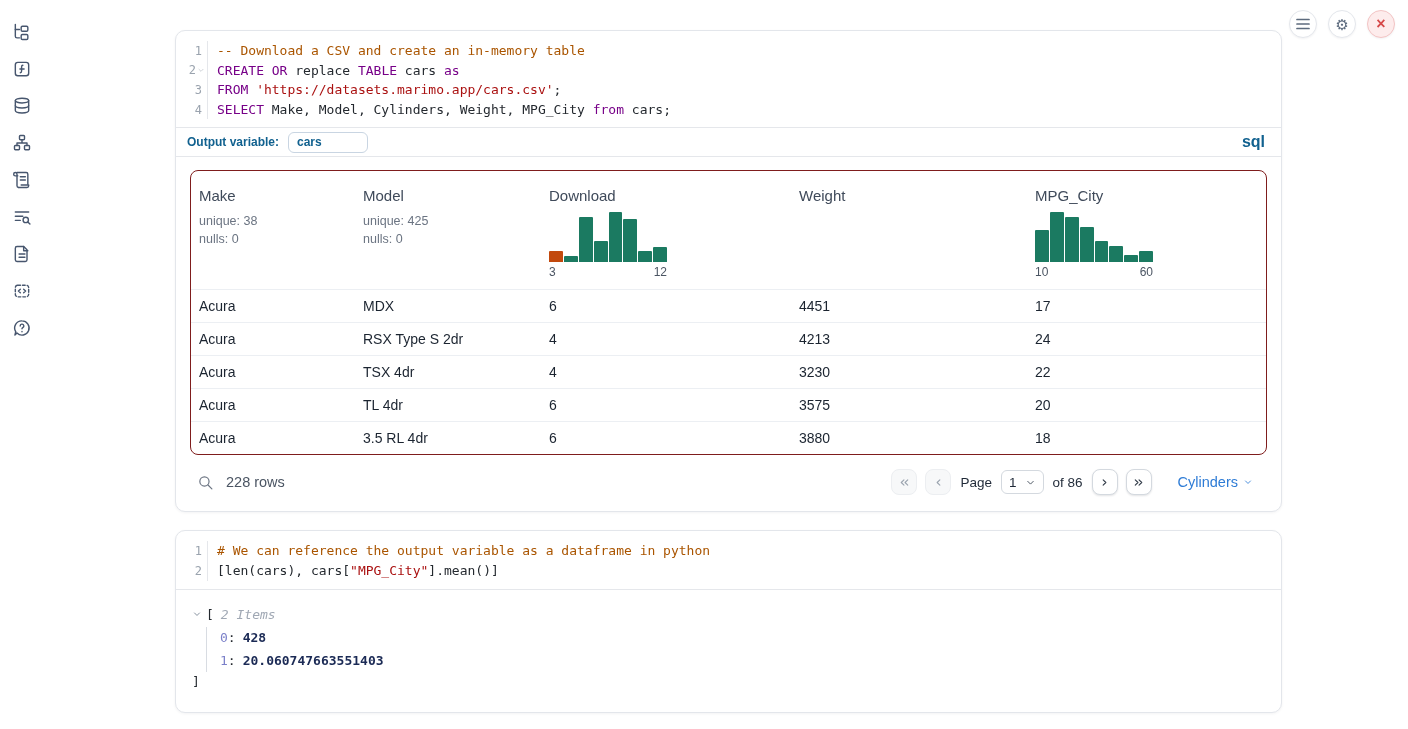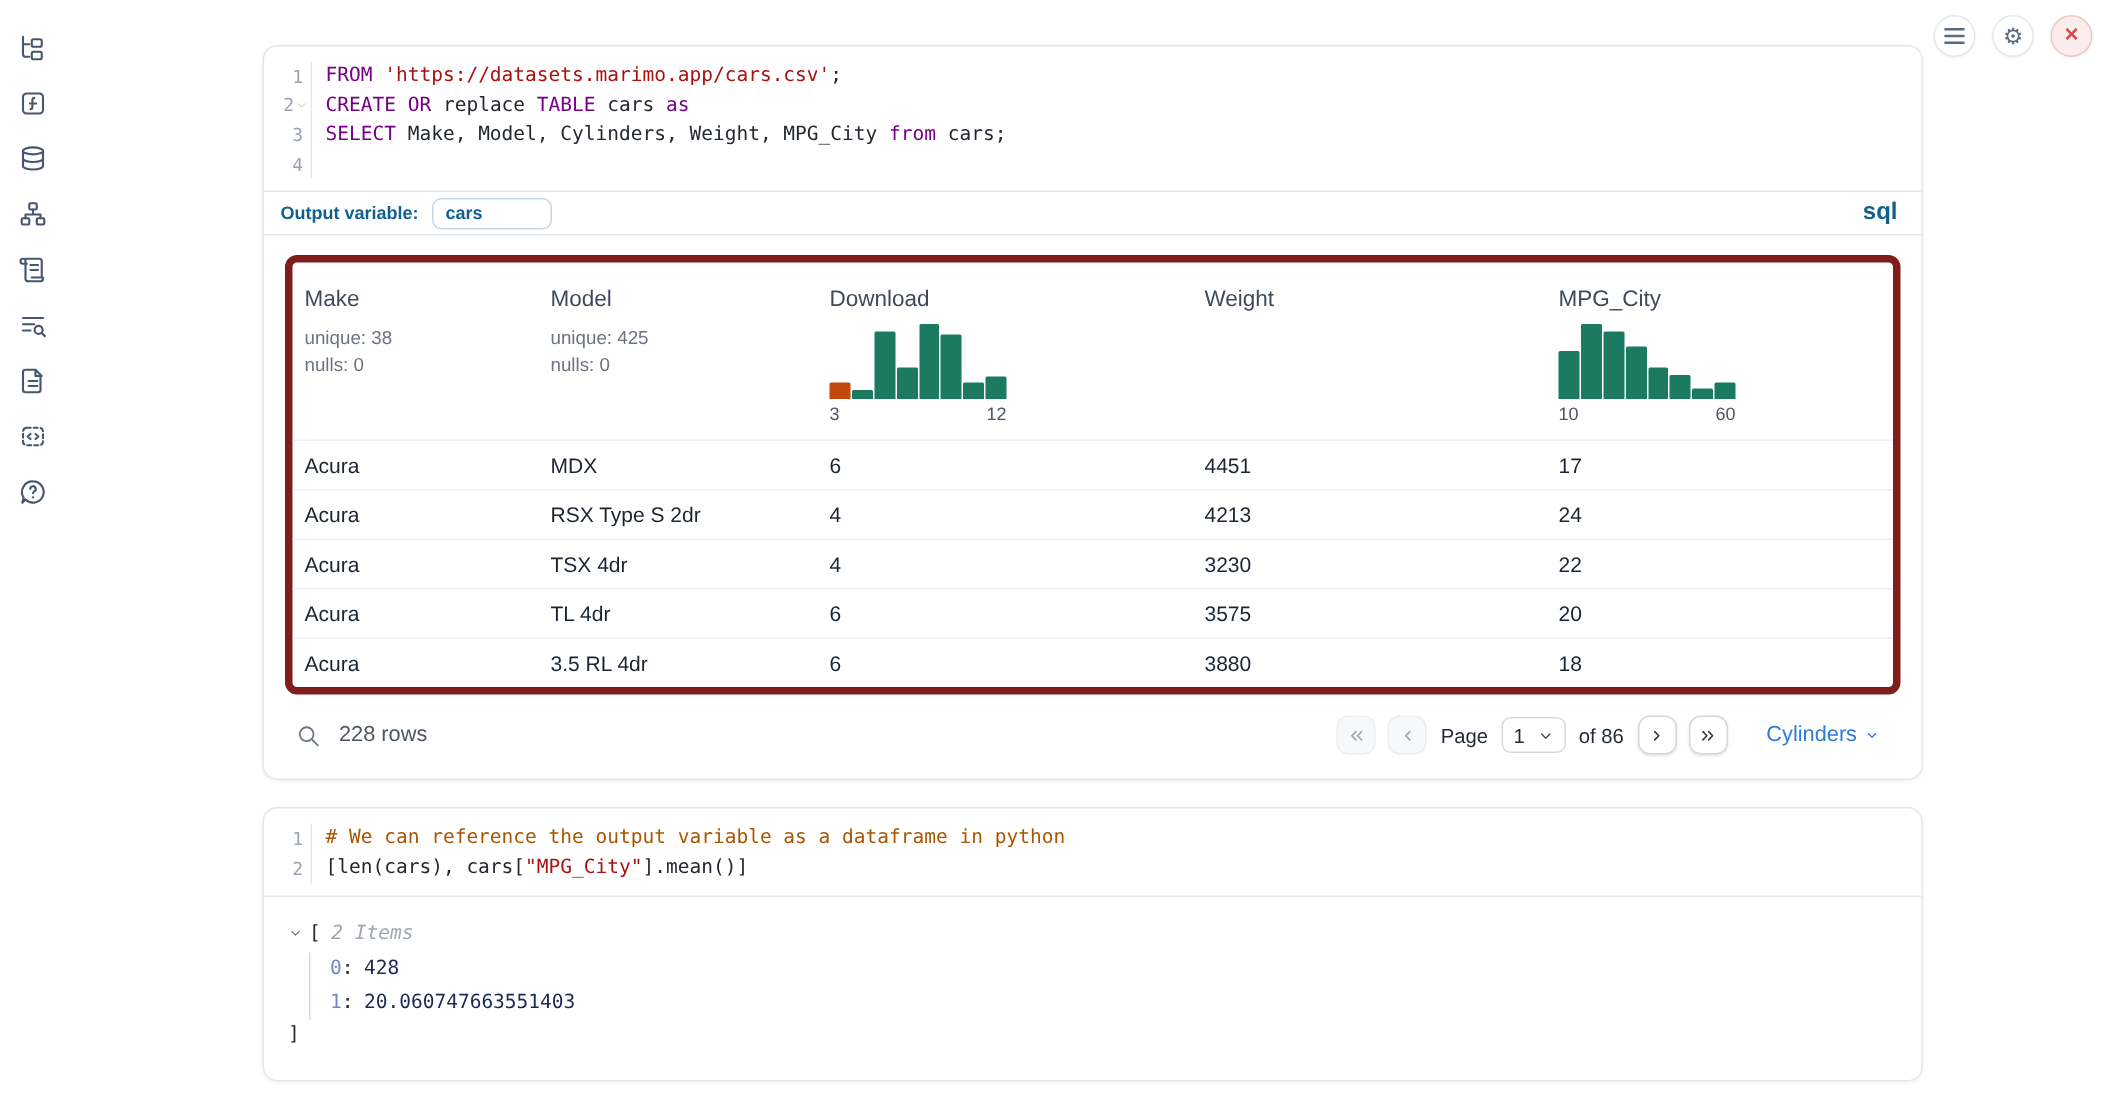--- a/index.html
+++ b/index.html
@@ -47,21 +47,21 @@
   .outvar-bar { display:flex; align-items:center; gap:9px; padding:5px 16px 5px 11px;
     border-top:1px solid #e5e7eb; border-bottom:1px solid #e5e7eb; height:30px; }
   .outvar-label { font-size:12px; font-weight:bold; color:#11618f; }
   .outvar-input { width:80px; height:21px; border:1px solid #c9d5e2; border-radius:6px;
     padding:0 8px; font-family:"Liberation Sans", sans-serif; font-size:12px; font-weight:bold; color:#11618f; outline:none; }
   .outvar-spacer { flex:1; }
   .lang-badge { font-size:16px; font-weight:bold; color:#11618f; }
 
   
   .output-area { padding:13px 14px 0 14px; }
-  .table-card { border:5px solid #7f1d1d; border-radius:8px; overflow:hidden; }
+  .table-card { border:1px solid #7f1d1d; border-radius:8px; overflow:hidden; }
   .thead, .trow { display:grid; grid-template-columns:164px 186px 250px 236px 1fr; }
   .thead { padding:6px 0 6px 0; }
   .th { padding:10px 8px 4px 8px; }
   .th-name { font-size:15px; color:#3f4a5a; }
   .th-stats { margin-top:9px; font-size:12.5px; color:#6b7482; line-height:1.38; }
   .hist-wrap { margin-top:6px; width:118px; }
   .hist-bars { display:flex; align-items:flex-end; gap:1px; height:52px; }
   .hist-bar { flex:1; border-radius:1px 1px 0 0; }
   .hist-labels { display:flex; justify-content:space-between; font-size:12px; color:#4b5563; margin-top:3px; }
   .trow { border-top:1px solid #eceff3; height:33px; align-items:center; }
@@ -93,21 +93,21 @@
   .result-area { padding:14px 16px 20px 16px; font-family:"DejaVu Sans Mono", monospace; font-size:13px; color:#1f2937; }
   .tree-header { display:flex; align-items:center; height:21px; }
   .tree-chevron { margin-right:4px; display:flex; cursor:pointer; }
   .tree-chevron svg { stroke:#5d6b7e; fill:none; stroke-width:1.8; stroke-linecap:round; stroke-linejoin:round; }
   .tree-bracket { color:#24292f; }
   .tree-count { color:#a0a8b4; font-style:italic; margin-left:7px; }
   .tree-items { margin-left:14px; border-left:1px solid #d8dce2; padding-left:13px; margin-top:2px; }
   .tree-item { height:22.5px; display:flex; align-items:center; }
   .tree-key { color:#7b80c9; }
   .tree-colon { color:#24292f; margin-right:7px; }
-  .tree-value { color:#1b2a55; font-weight:normal; }
+  .tree-value { color:#1b2a55; font-weight:bold; }
   .tree-close { height:20px; display:flex; align-items:center; color:#24292f; }
 </style>
 </head>
 <body>
 
 <aside class="sidebar">
   <div class="side-btn">
     <svg width="20" height="20" viewBox="0 0 24 24">
         <path d="M4 3v14a2 2 0 0 0 2 2h3"></path>
         <path d="M4 9h5"></path>
@@ -203,22 +203,23 @@
               </svg></span>
           </div>
           <div class="gutter-line">
             <span>3</span>
           </div>
           <div class="gutter-line">
             <span>4</span>
           </div>
         </div>
         <div class="code">
+          <div class="code-line"><span class="tk-com">-- Download a CSV and create an in-memory table</span></div>
+          <div class="code-line"><span class="tk-kw">CREATE</span><span class="tk-p"> </span><span class="tk-kw">OR</span><span class="tk-p"> replace </span><span class="tk-kw">TABLE</span><span class="tk-p"> cars </span><span class="tk-kw">as</span></div>
           <div class="code-line"><span class="tk-kw">FROM</span><span class="tk-p"> </span><span class="tk-str">'https://datasets.marimo.app/cars.csv'</span><span class="tk-p">;</span></div>
-          <div class="code-line"><span class="tk-kw">CREATE</span><span class="tk-p"> </span><span class="tk-kw">OR</span><span class="tk-p"> replace </span><span class="tk-kw">TABLE</span><span class="tk-p"> cars </span><span class="tk-kw">as</span></div>
           <div class="code-line"><span class="tk-kw">SELECT</span><span class="tk-p"> Make, Model, Cylinders, Weight, MPG_City </span><span class="tk-kw">from</span><span class="tk-p"> cars;</span></div>
         </div>
       </div>
 
     <div class="outvar-bar">
       <span class="outvar-label">Output variable:</span>
       <input class="outvar-input" value="cars" style="">
       <span class="outvar-spacer"></span>
       <span class="lang-badge">sql</span>
     </div>

